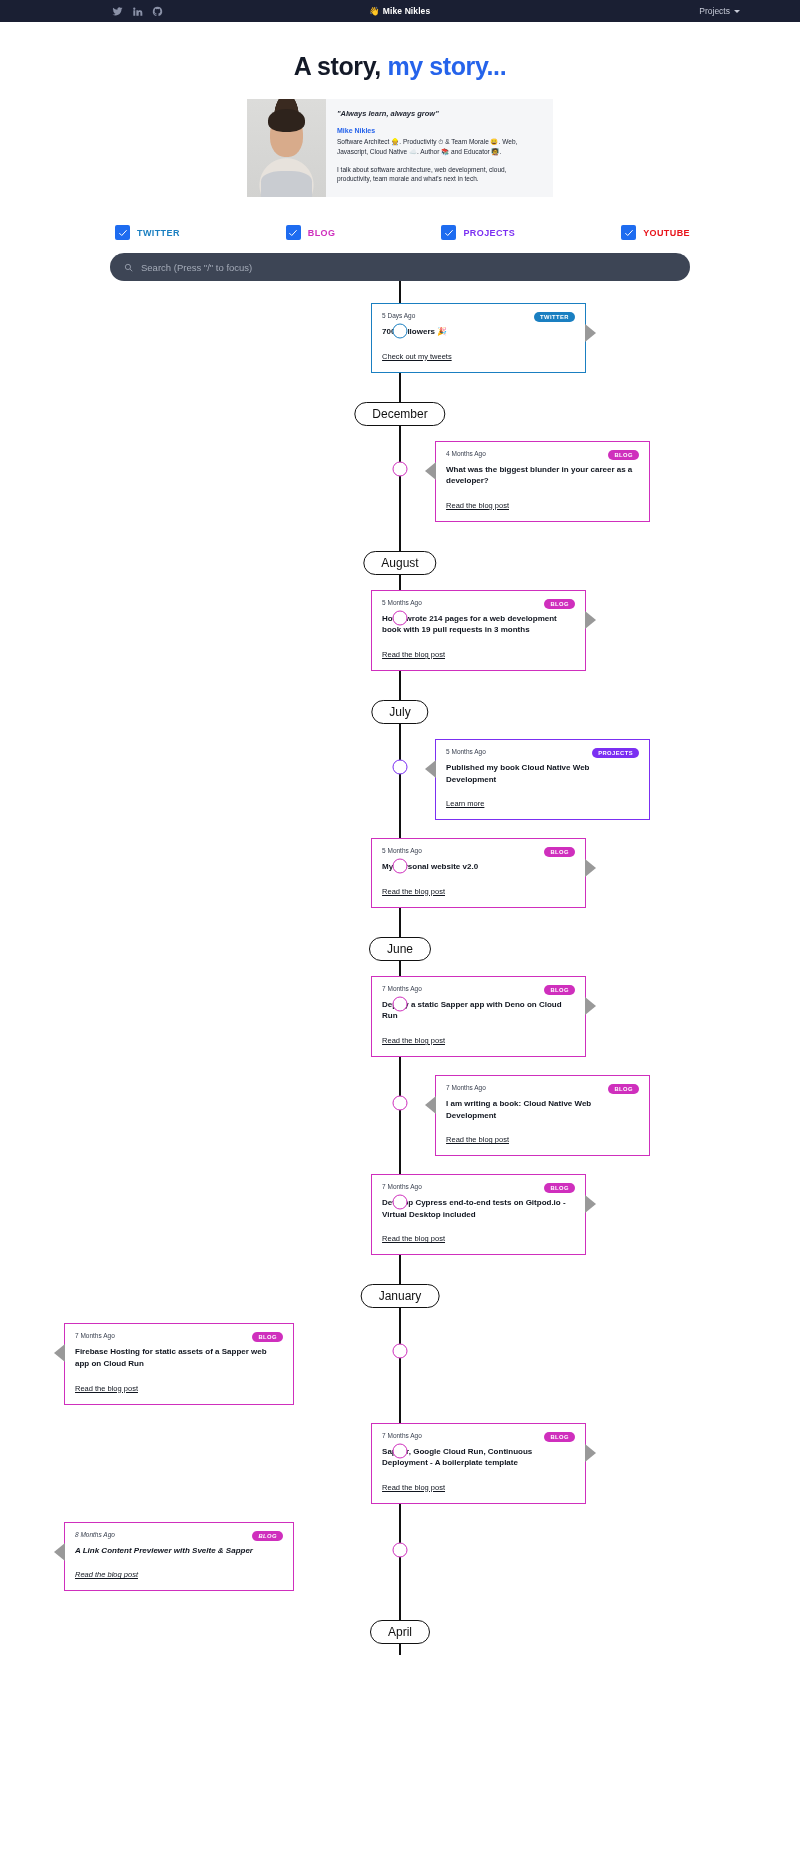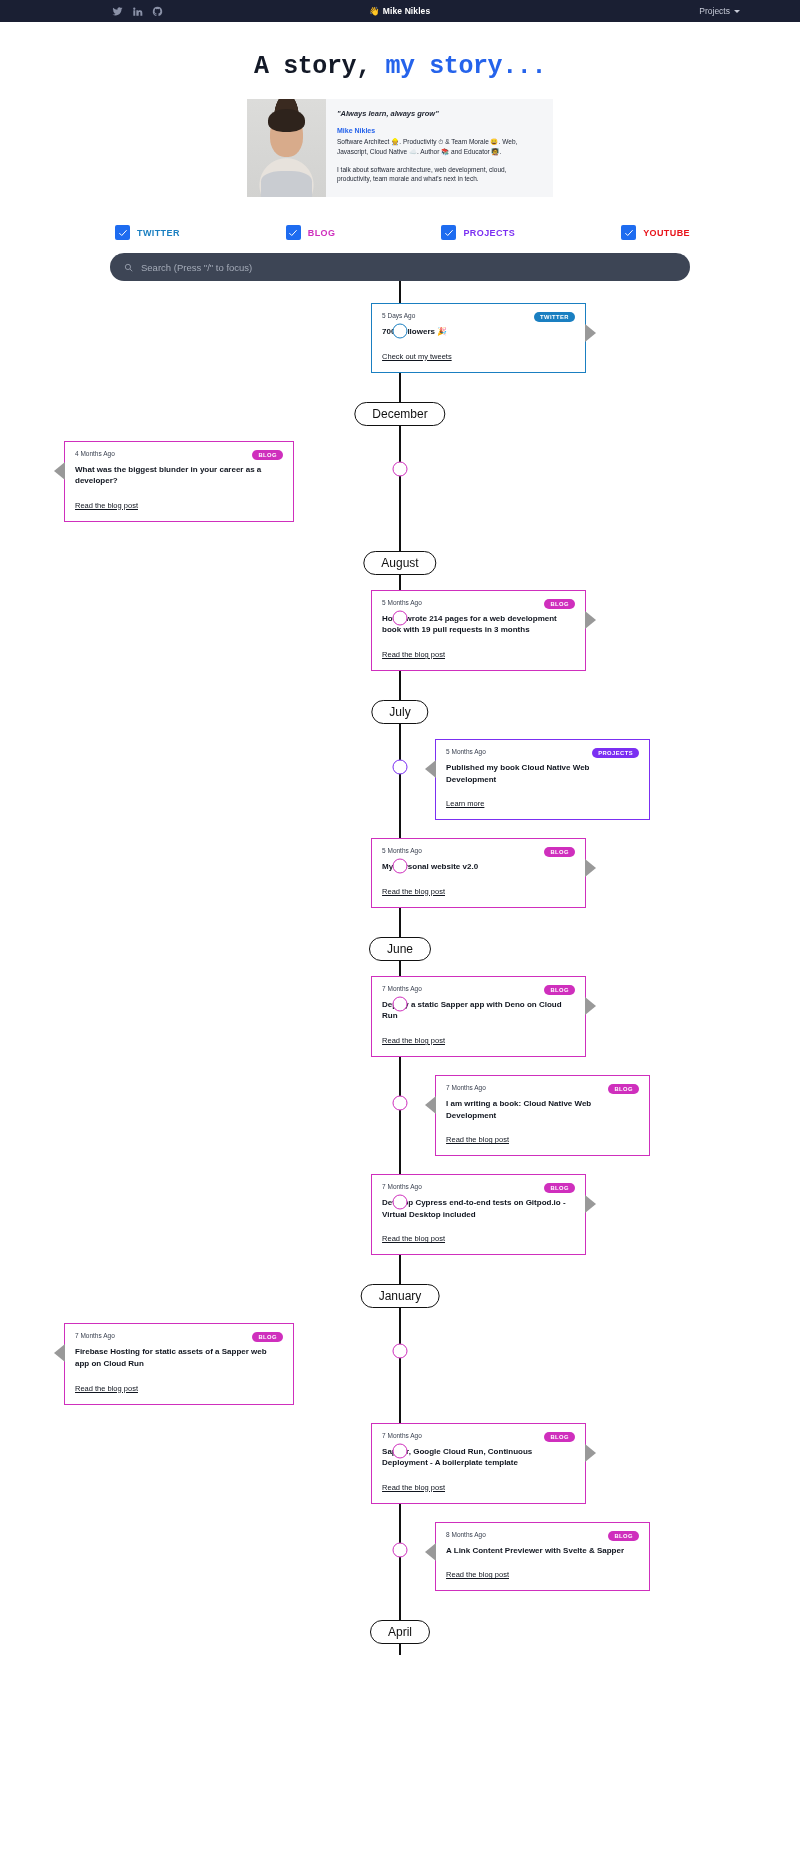--- a/index.html
+++ b/index.html
@@ -35,21 +35,20 @@
   .caret { width:0;height:0;border-left:3px solid transparent;border-right:3px solid transparent;border-top:3px solid #c7cbd8; display:block; }
 
   
   .page-title {
     text-align:center;
     font-size:25px;
     font-weight:bold;
     letter-spacing:-.4px;
     margin:30px 0 0 0;
     color:#131927;
-    font-family:Liberation Mono, monospace;
   }
   .page-title .accent { color:#2563eb; }
 
   
   .bio-wrap { display:flex; justify-content:center; margin-top:18px; }
   .bio-card {
     display:flex;
     width:306px;
     background:#f5f6f8;
     overflow:hidden;
@@ -275,21 +274,21 @@
         <div class="side"></div>
         <div class="card"><div class="arrow"></div><div class="meta">
             <span class="ago">5 Days Ago</span>
             <span class="badge">TWITTER</span>
           </div><div class="title">700 Followers 🎉</div><a class="link">Check out my tweets</a></div>
         <div class="dot"></div>
       </div>
       <div class="month-row">
         <div class="month">December</div>
       </div>
-      <div class="row right c-blog" style="flex-direction: column;">
+      <div class="row right c-blog" style="flex-direction: row;">
         <div class="side"></div>
         <div class="card"><div class="arrow"></div><div class="meta">
             <span class="ago">4 Months Ago</span>
             <span class="badge">BLOG</span>
           </div><div class="title">What was the biggest blunder in your career as a developer?</div><a class="link">Read the blog post</a></div>
         <div class="dot"></div>
       </div>
       <div class="month-row">
         <div class="month">August</div>
       </div>
@@ -359,21 +358,21 @@
         <div class="dot"></div>
       </div>
       <div class="row left c-blog">
         <div class="side"></div>
         <div class="card"><div class="arrow"></div><div class="meta">
             <span class="ago">7 Months Ago</span>
             <span class="badge">BLOG</span>
           </div><div class="title">Sapper, Google Cloud Run, Continuous Deployment - A boilerplate template</div><a class="link">Read the blog post</a></div>
         <div class="dot"></div>
       </div>
-      <div class="row right c-blog" style="">
+      <div class="row right c-blog" style="flex-direction: column; font-style: italic;">
         <div class="side"></div>
         <div class="card"><div class="arrow"></div><div class="meta">
             <span class="ago">8 Months Ago</span>
             <span class="badge">BLOG</span>
           </div><div class="title">A Link Content Previewer with Svelte &amp; Sapper</div><a class="link">Read the blog post</a></div>
         <div class="dot"></div>
       </div>
       <div class="month-row">
         <div class="month">April</div>
       </div>

